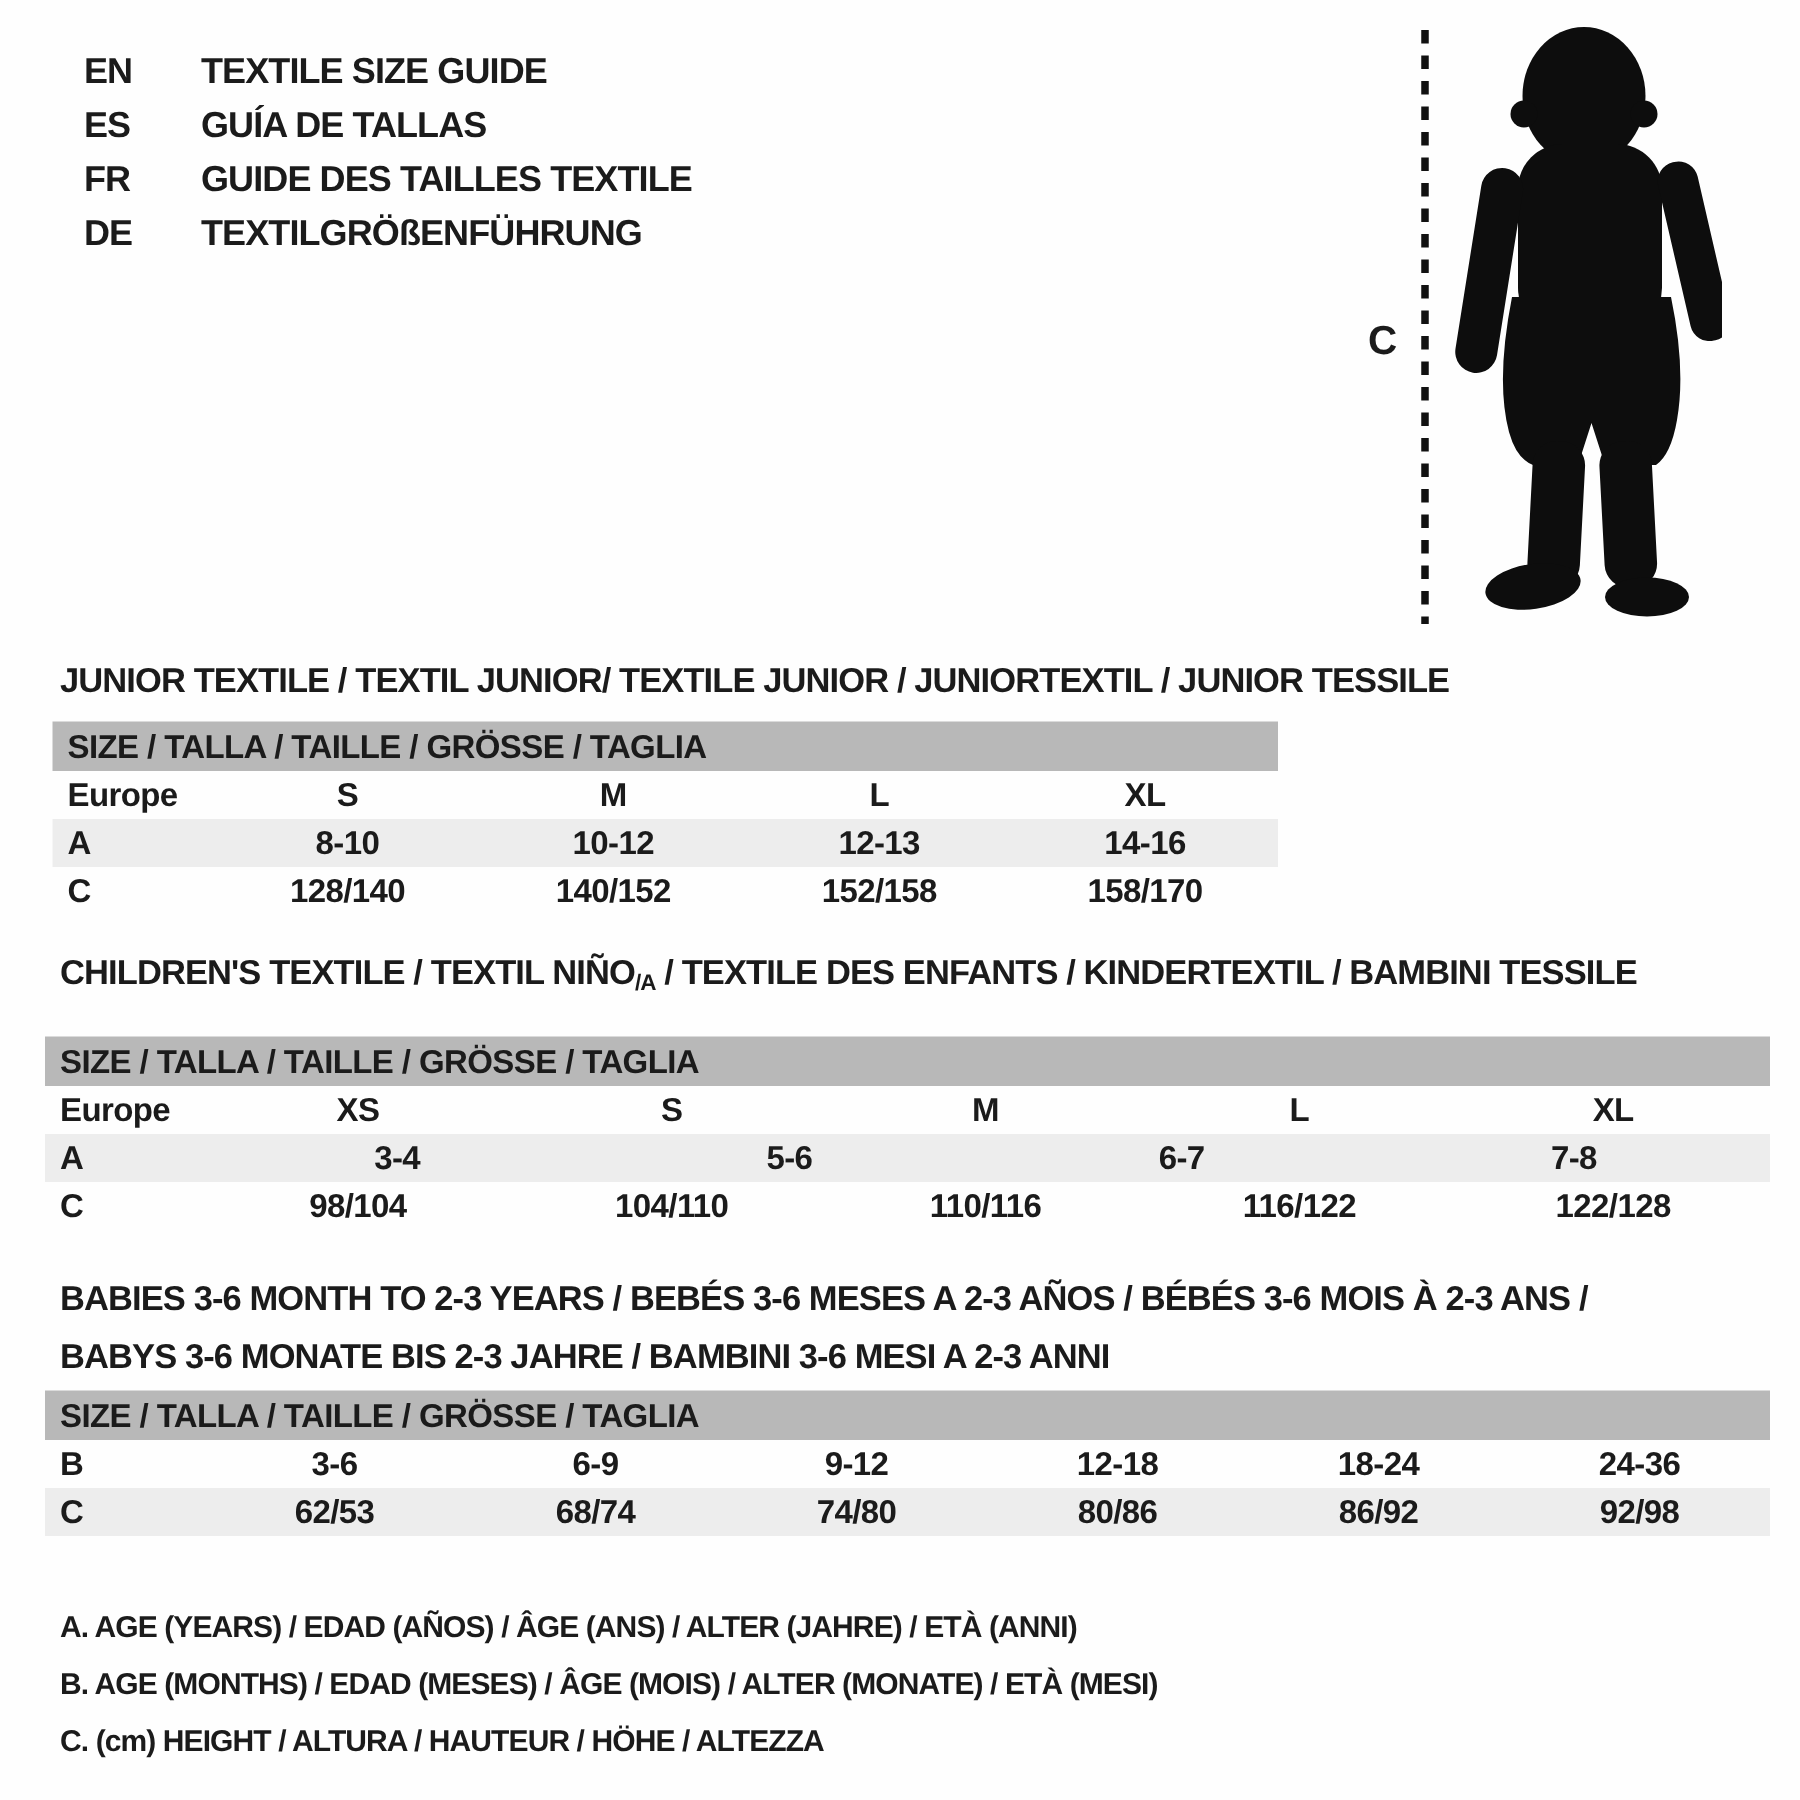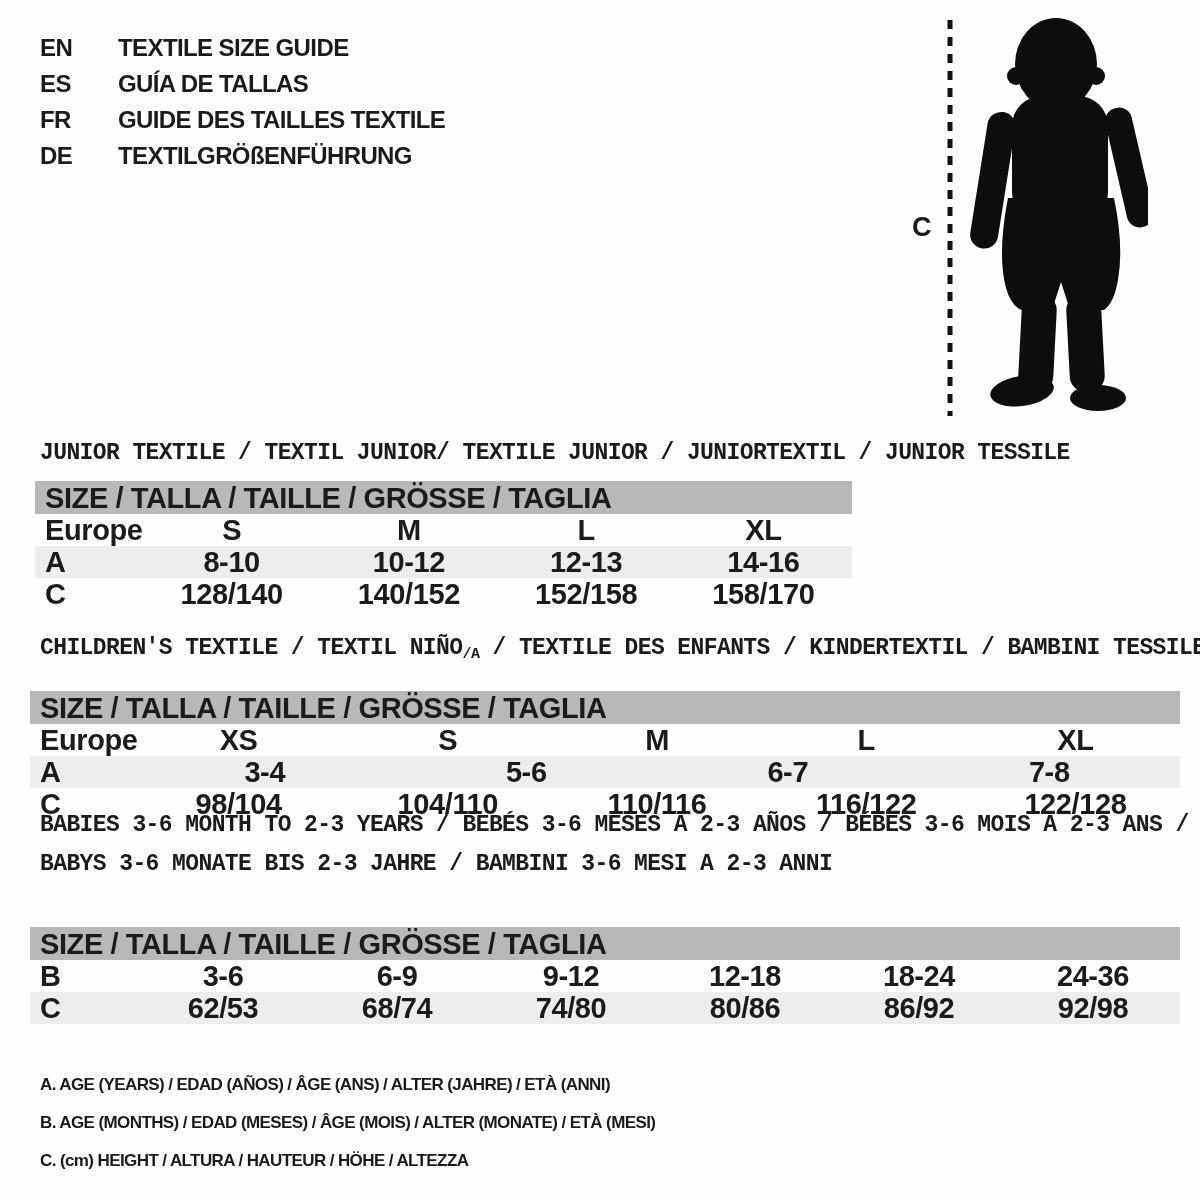--- a/index.html
+++ b/index.html
@@ -9,49 +9,49 @@
     font-family:"Liberation Sans", sans-serif;
     font-weight:bold;
     color:#1b1b1b;
     -webkit-font-smoothing:antialiased;
   }
   .page{position:relative;width:1200px;height:1200px;overflow:hidden;background:#fefefe;}
 
   
   .langs{position:absolute;left:40px;top:30px;}
   .lang-row{display:flex;height:36px;align-items:center;font-size:24px;letter-spacing:-0.6px;}
-  .lang-code{width:78px;}
+  .lang-code{width:78px;margin-left:16px;}
   .lang-label{white-space:nowrap;}
 
   
   .figure-c{position:absolute;left:912px;top:212px;font-size:27px;}
   .figure-svg{position:absolute;left:936px;top:12px;}
 
   
-  .sec-heading{position:absolute;left:40px;font-size:23px;letter-spacing:-0.6px;white-space:nowrap;font-family:Liberation Mono, monospace;}
+  .sec-heading{position:absolute;left:40px;font-size:23px;letter-spacing:-0.6px;white-space:nowrap;}
   .heading-1{top:440px;}
   .heading-2{top:615px;margin-top:20px;}
-  .heading-3{top:806px;line-height:39px;}
+  .heading-3{top:846px;line-height:39px;}
   .sub{font-size:15px;vertical-align:-4px;}
 
   
-  .tbl{position:absolute;font-size:29px;letter-spacing:-0.4px;}
+  .tbl{position:absolute;font-size:22px;letter-spacing:-0.4px;}
   .tbl-head{height:33px;line-height:34px;padding-left:10px;box-sizing:border-box;}
   .trow{display:flex;height:32px;line-height:32px;}
   .lab{padding-left:10px;box-sizing:border-box;}
   .t1 .lab{width:108px;}
   .t2 .lab{width:104px;}
   .t3 .lab{width:106px;}
   .cell{flex:1;text-align:center;}
   .tbl-1{left:35px;top:481px;width:817px;}
   .tbl-2{left:30px;top:691px;width:1150px;}
   .tbl-3{left:30px;top:927px;width:1150px;}
 
   
-  .legend{position:absolute;left:40px;top:1066px;font-size:17px;line-height:38px;letter-spacing:-0.6px;}
+  .legend{position:absolute;left:40px;top:1066px;font-size:20px;line-height:38px;letter-spacing:-0.6px;}
   .legend-line{white-space:nowrap;}
 </style>
 </head>
 <body>
 
 <div class="page">
 
   <div class="langs">
     <div class="lang-row">
       <span class="lang-code">EN</span>

